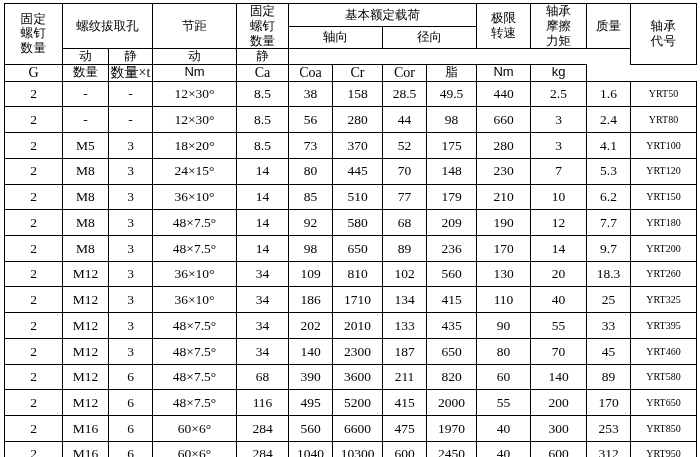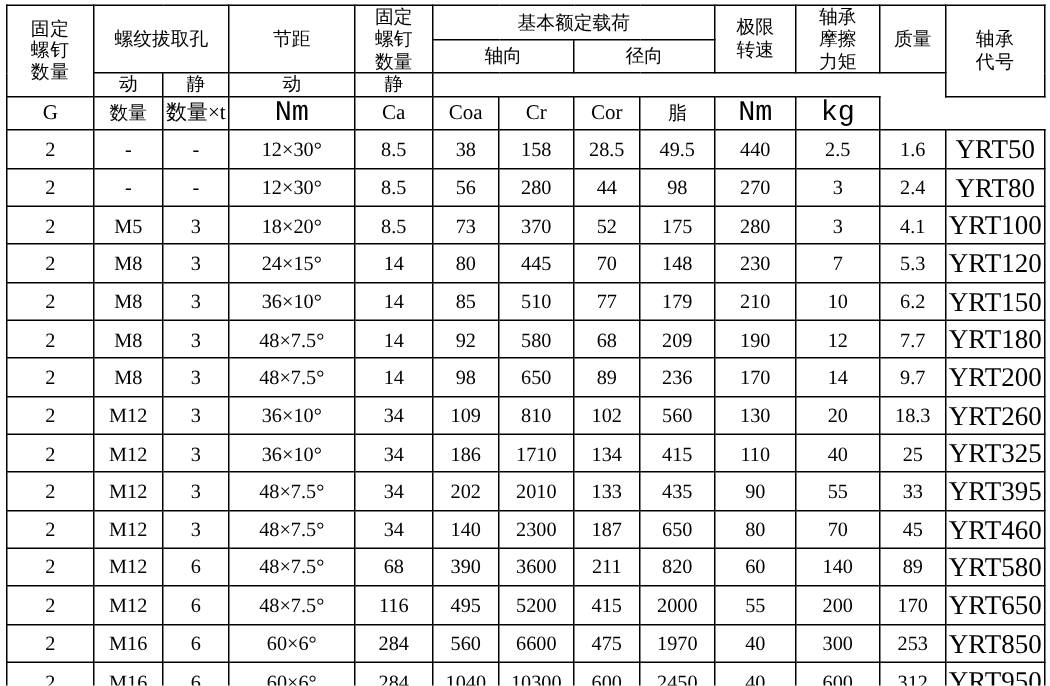--- a/index.html
+++ b/index.html
@@ -48,33 +48,33 @@
     font-family: "DejaVu Sans", "Liberation Sans", sans-serif;
     font-size: 12.5px;
     font-weight: bold;
   }
   .hdr-sym {
     font-family: "Liberation Serif", "DejaVu Serif", serif;
     font-size: 14px;
     font-weight: bold;
   }
   .hdr-unit {
-    font-family: Liberation Mono, monospace;
-    font-size: 19px;
+    font-family: Liberation Sans, sans-serif;
+    font-size: 13px;
     font-weight: bold;
   }
   
   td.data {
     font-family: "Liberation Serif", "DejaVu Serif", serif;
     font-size: 13.5px;
     height: 23px;
   }
   td.code {
     font-family: "Liberation Serif", "DejaVu Serif", serif;
-    font-size: 18px;
+    font-size: 10px;
   }
   .stack {
     display: block;
     line-height: 1.18;
   }
 </style>
 </head>
 <body>
 
 <div id="sheet">
@@ -168,21 +168,21 @@
         <tr>
           <td class="data">2</td>
           <td class="data">-</td>
           <td class="data">-</td>
           <td class="data">12×30°</td>
           <td class="data">8.5</td>
           <td class="data">56</td>
           <td class="data">280</td>
           <td class="data">44</td>
           <td class="data">98</td>
-          <td class="data">270</td>
+          <td class="data">660</td>
           <td class="data">3</td>
           <td class="data">2.4</td>
           <td class="data code">YRT80</td>
         </tr>
         <tr>
           <td class="data">2</td>
           <td class="data">M5</td>
           <td class="data">3</td>
           <td class="data">18×20°</td>
           <td class="data">8.5</td>

